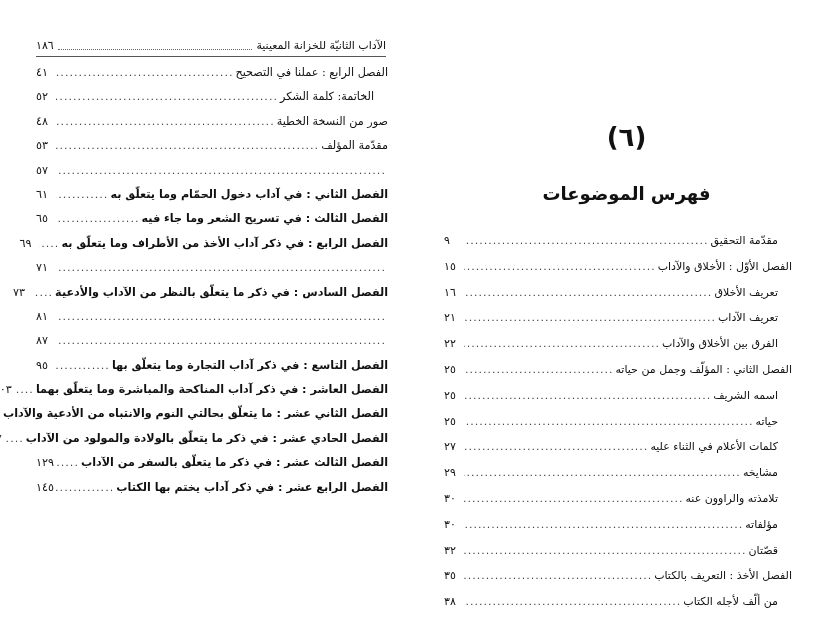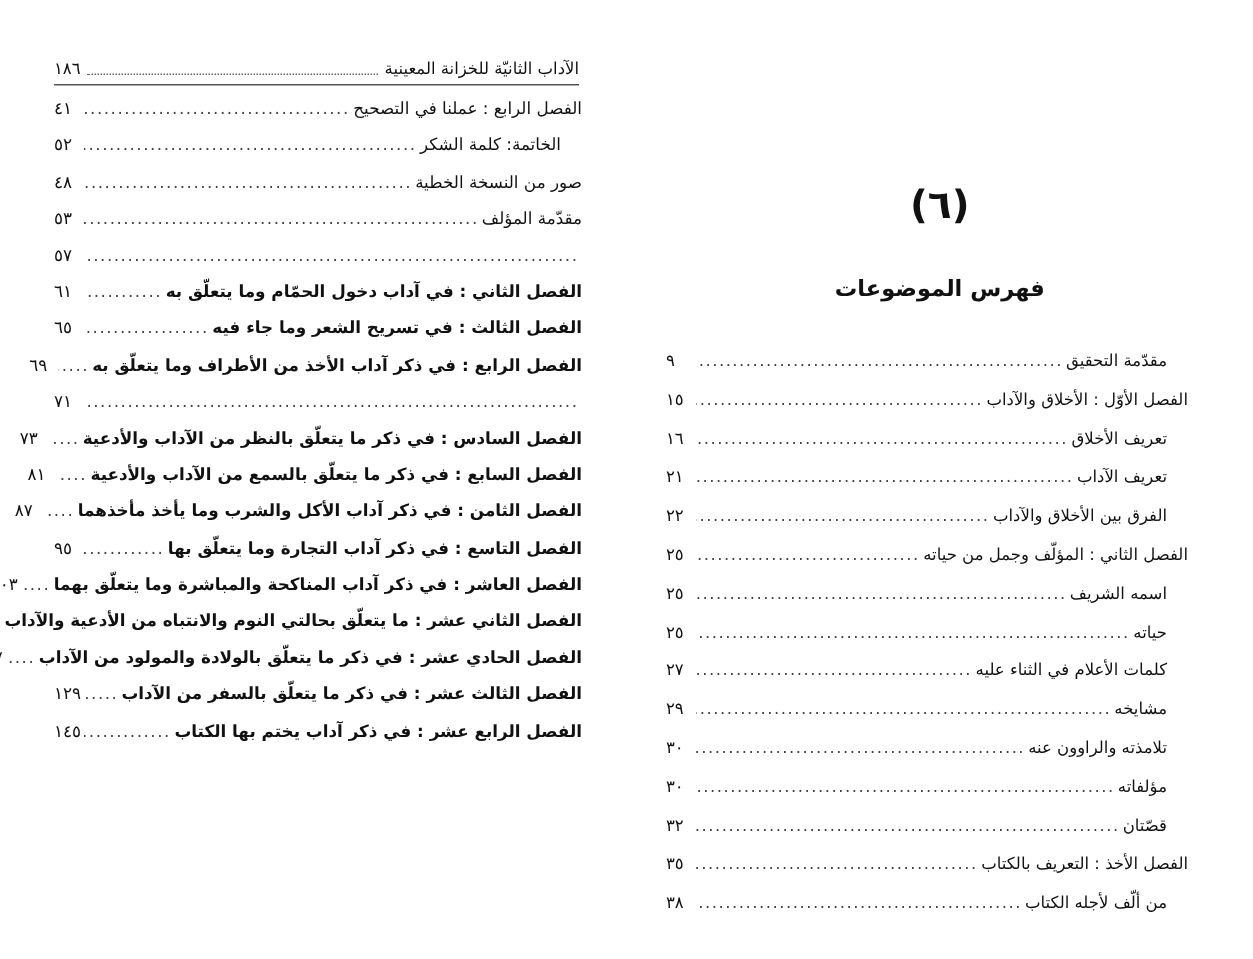--- a/index.html
+++ b/index.html
@@ -89,21 +89,21 @@
       font-size: 26px;
       font-weight: bold;
       direction: rtl;
     }
     .section-title {
       position: absolute;
       top: 183px;
       left: 0;
       width: 417px;
       text-align: center;
-      font-size: 15px;
+      font-size: 18px;
       font-weight: bold;
       direction: rtl;
     }
   </style>
 </head>
 <body>
 
 <div class="page page-left">
   <div class="running-header">
     <span class="hdr-title">الآداب الثانيّة للخزانة المعينية</span>
@@ -153,26 +153,24 @@
       <li class="toc-row bold">
         <span class="toc-dots"></span>
         <span class="toc-page">٧١</span>
       </li>
       <li class="toc-row bold">
         <span class="toc-title">الفصل السادس : في ذكر ما يتعلّق بالنظر من الآداب والأدعية</span>
         <span class="toc-dots"></span>
         <span class="toc-page">٧٣</span>
       </li>
       <li class="toc-row bold">
-        <span class="toc-title">الفصل السابع : في ذكر ما يتعلّق بالسمع من الآداب والأدعية</span>
         <span class="toc-dots"></span>
         <span class="toc-page">٨١</span>
       </li>
       <li class="toc-row bold">
-        <span class="toc-title">الفصل الثامن : في ذكر آداب الأكل والشرب وما يأخذ مأخذهما</span>
         <span class="toc-dots"></span>
         <span class="toc-page">٨٧</span>
       </li>
       <li class="toc-row bold">
         <span class="toc-title">الفصل التاسع : في ذكر آداب التجارة وما يتعلّق بها</span>
         <span class="toc-dots"></span>
         <span class="toc-page">٩٥</span>
       </li>
       <li class="toc-row bold">
         <span class="toc-title">الفصل العاشر : في ذكر آداب المناكحة والمباشرة وما يتعلّق بهما</span>

